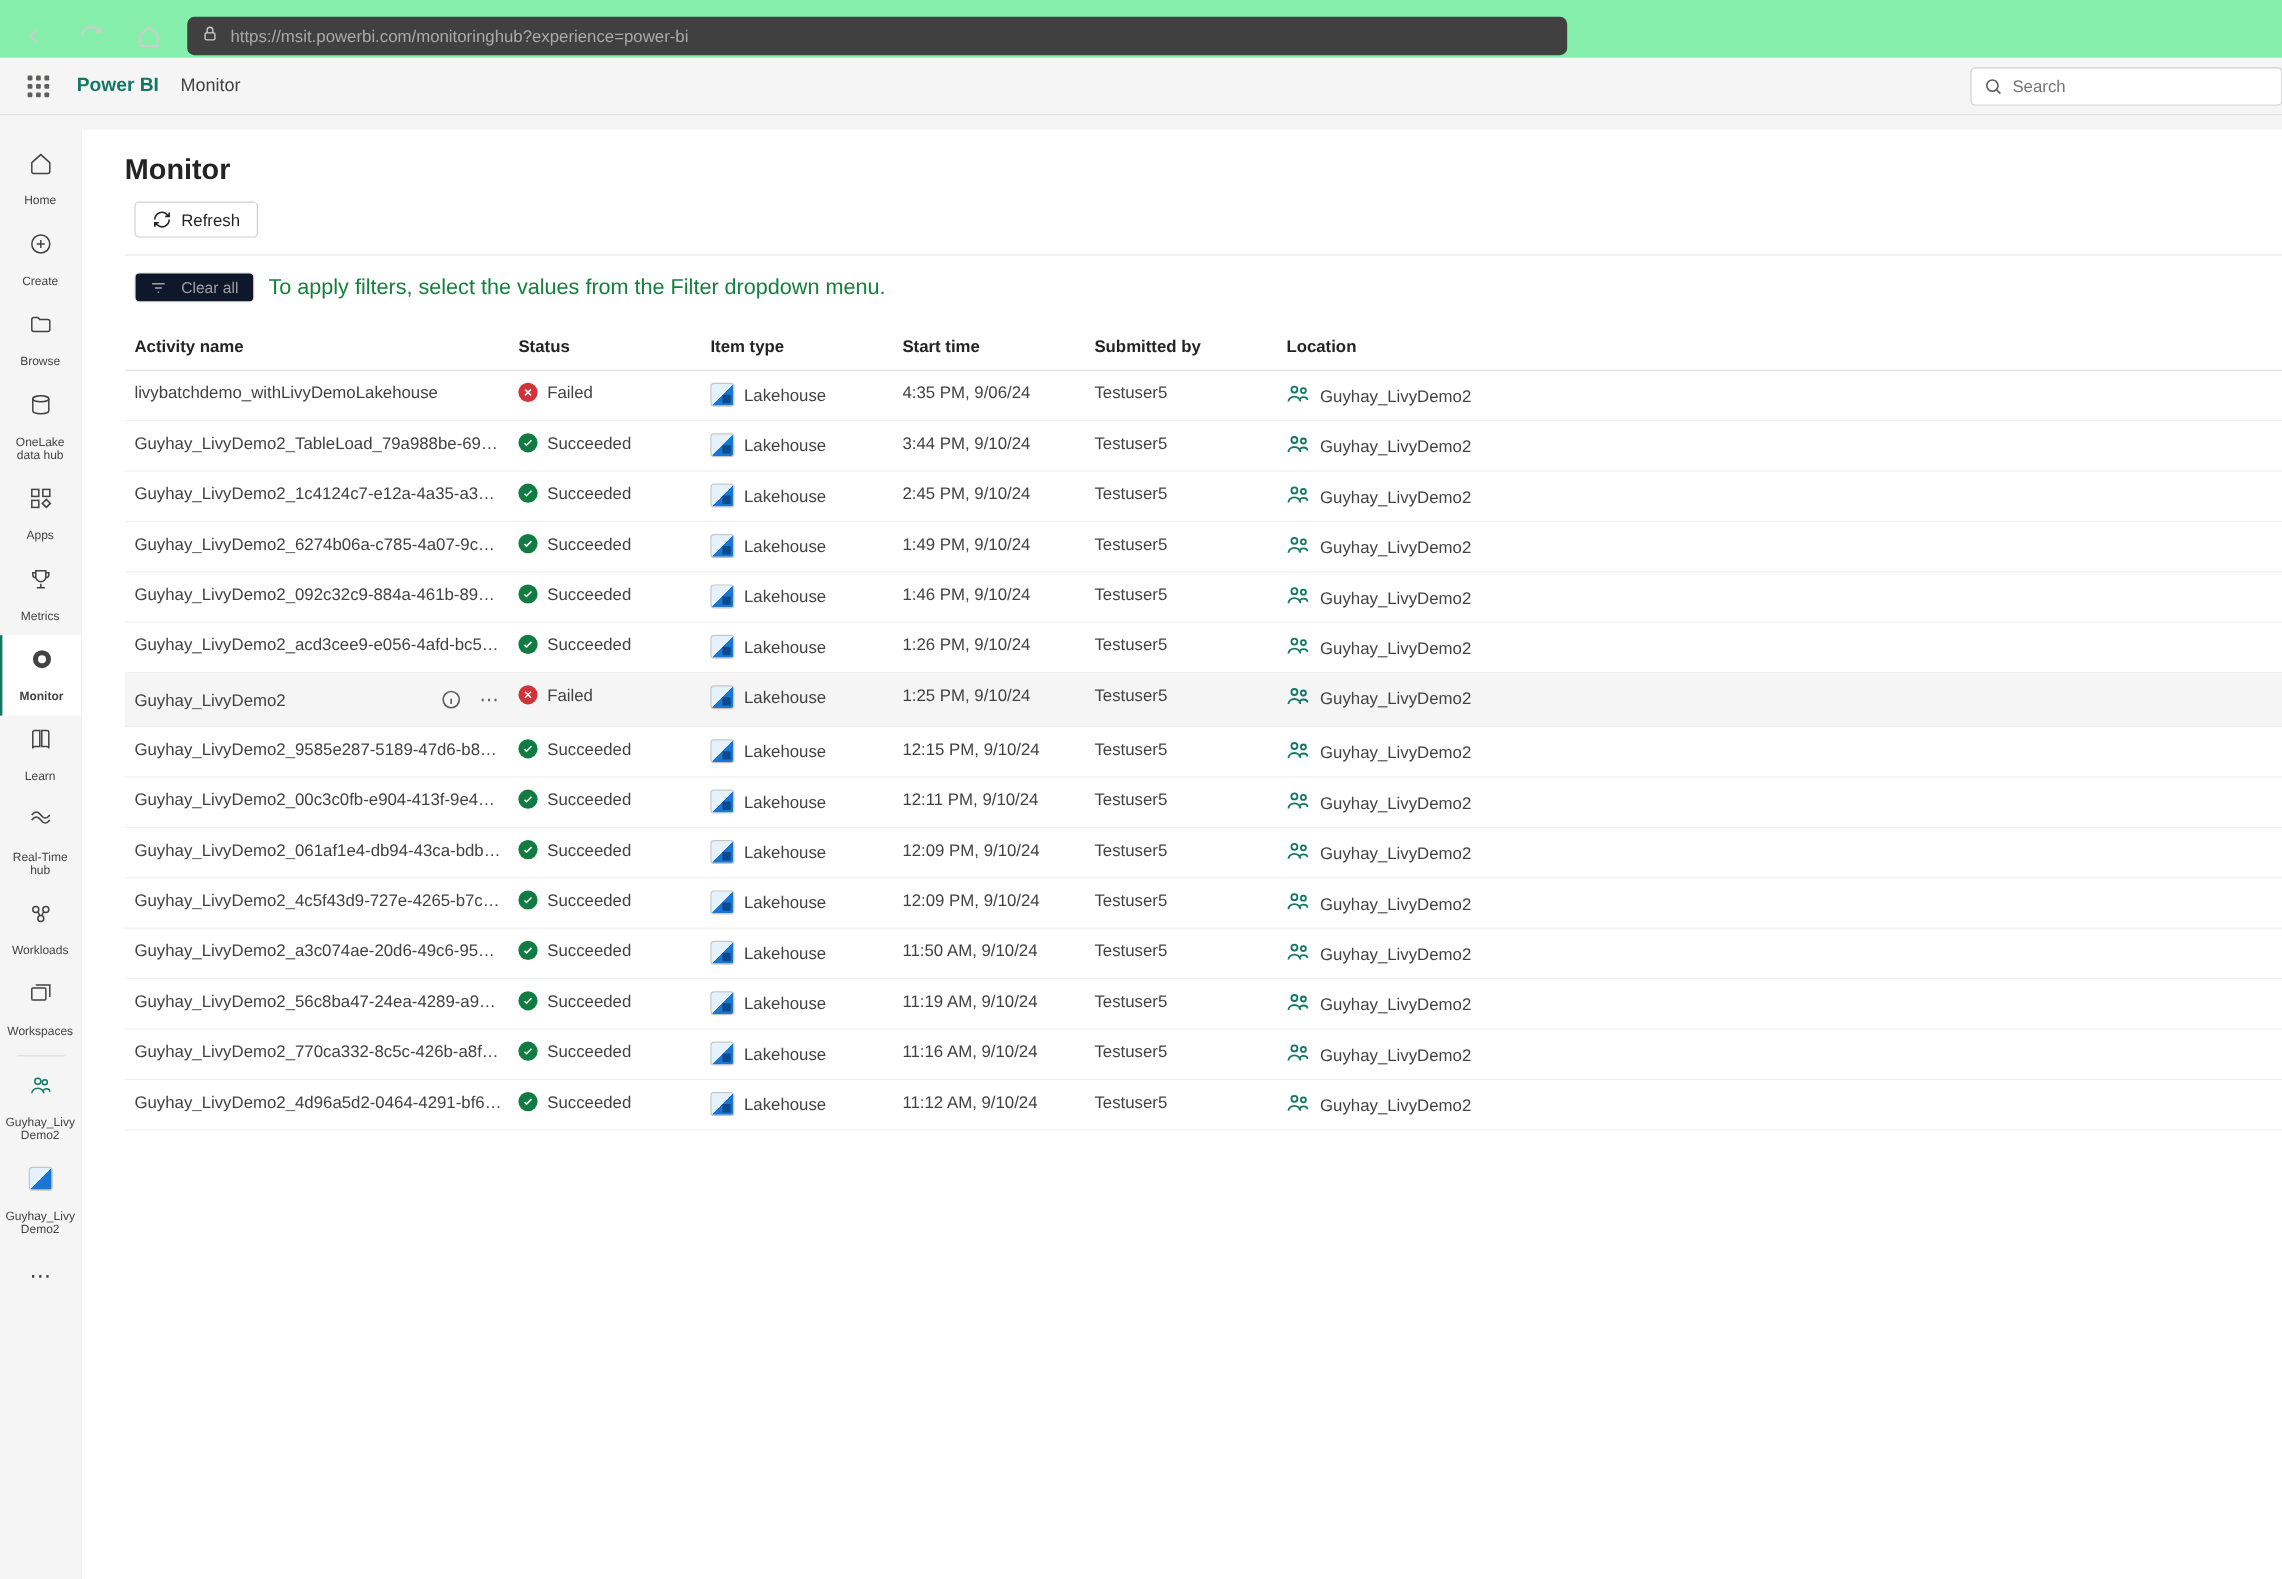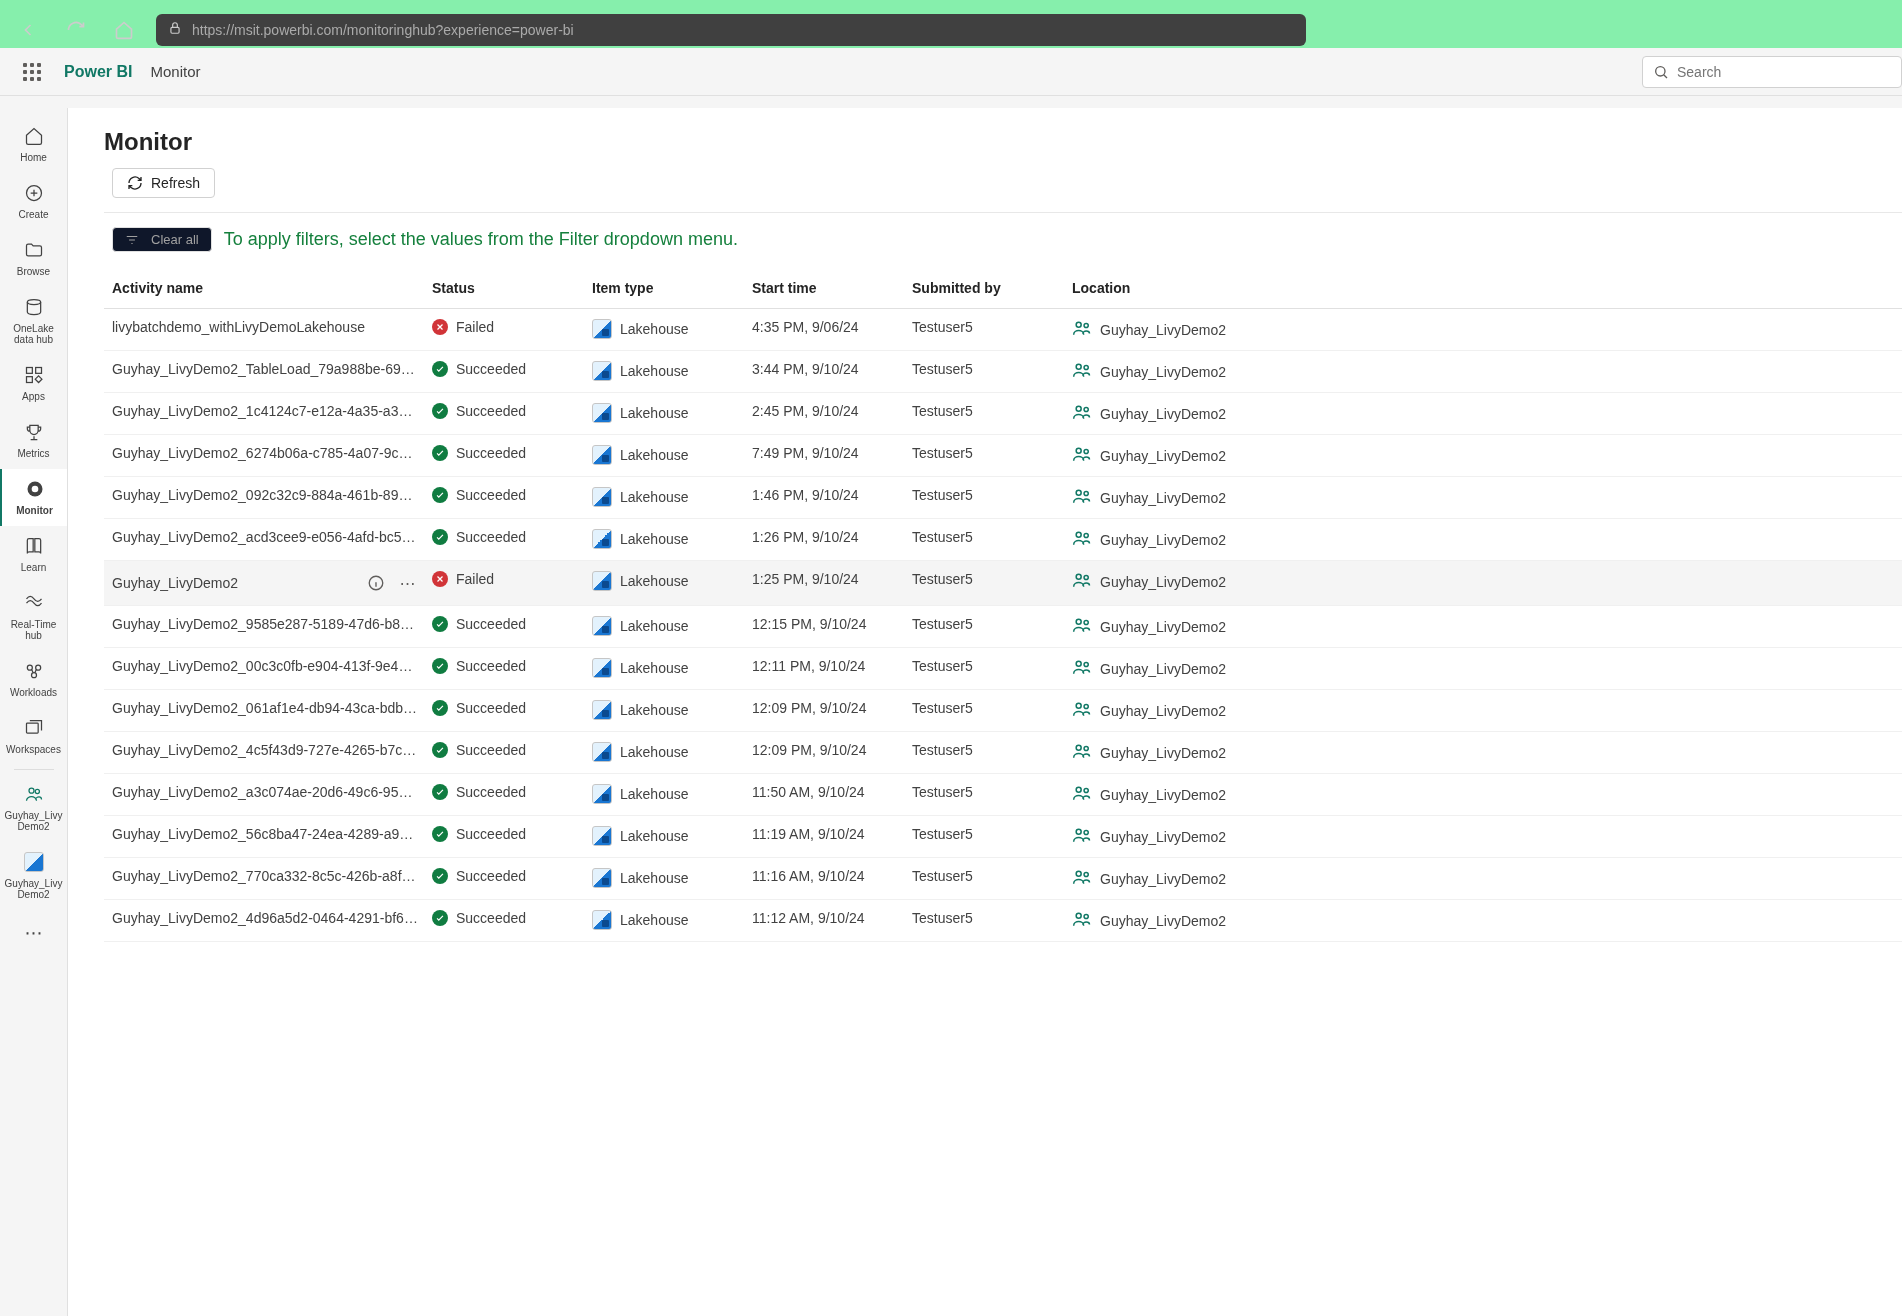--- a/index.html
+++ b/index.html
@@ -15,21 +15,21 @@
 .app { display: flex; height: calc(100vh - 48px); background: #f5f5f5; border-radius: 10px 0 0 0; margin-top: 0; }
 
 .top-rail { position: absolute; top: 48px; left: 0; right: 0; height: 48px; background: #f5f5f5; display: flex; align-items: center; padding-left: 16px; border-bottom: 1px solid #e0e0e0; z-index: 5; }
 .app-launcher { width: 32px; height: 32px; display: flex; align-items: center; justify-content: center; margin-right: 16px; }
 .brand { font-size: 16px; font-weight: 600; color: #117865; margin-right: 18px; }
 .breadcrumb-current { font-size: 15px; color: #424242; }
 .search-box { position: absolute; right: 0; top: 8px; width: 260px; height: 32px; background: #fff; border: 1px solid #d1d1d1; border-radius: 4px; display: flex; align-items: center; padding: 0 10px; gap: 8px; }
 .search-box input { border: none; outline: none; font-size: 14px; flex: 1; color: #605e5c; }
 
 .left-nav { width: 68px; background: #f5f5f5; border-right: 1px solid #e0e0e0; margin-top: 48px; overflow-y: auto; display: flex; flex-direction: column; align-items: center; padding-top: 8px; }
-.nav-item { width: 68px; padding: 8px 4px 10px 4px; display: flex; flex-direction: column; align-items: center; justify-content: center; font-size: 10px; color: #424242; text-align: center; cursor: pointer; gap: 2px; }
+.nav-item { width: 68px; padding: 8px 4px 10px 4px; display: flex; flex-direction: column; align-items: center; justify-content: center; font-size: 10px; color: #424242; text-align: center; cursor: pointer; gap: 12px; }
 .nav-item.active { background: #fff; border-left: 2px solid #117865; font-weight: 600; }
 .nav-item .icon { width: 24px; height: 24px; display: flex; align-items: center; justify-content: center; margin-bottom: 2px; }
 .nav-item .icon svg { width: 20px; height: 20px; }
 .nav-divider { width: 40px; height: 1px; background: #ddd; margin: 4px 0; }
 .nav-ellipsis { font-size: 18px; padding: 12px; }
 
 .main { flex: 1; margin-top: 48px; overflow-y: auto; padding: 20px 0 0 36px; background: #fff; }
 .page-title { font-size: 24px; font-weight: 600; color: #242424; margin-bottom: 12px; }
 .page-desc { font-size: 14px; color: #424242; margin-bottom: 18px; }
 
@@ -380,21 +380,21 @@
                 <svg viewBox="0 0 24 24" fill="none" stroke="currentColor" stroke-width="3">
                   <path d="M5 13l4 4L19 7"></path>
                 </svg>
               </span>
       <span>Succeeded</span>
     </div>
     <div class="cell-type col-type">
       <span class="type-icon"></span>
       <span>Lakehouse</span>
     </div>
-    <div class="cell-time col-time">7:49 PM, 9/10/24</div>
+    <div class="cell-time col-time">1:49 PM, 9/10/24</div>
     <div class="cell-user col-user">Testuser5</div>
     <div class="cell-loc col-loc">
       <span class="loc-icon"><svg viewBox="0 0 24 20" fill="none" stroke="currentColor" stroke-width="1.8">
                   <circle cx="8" cy="6" r="3"></circle>
                   <circle cx="17" cy="7" r="2.5"></circle>
                   <path d="M2 18c0-3 3-5 6-5s6 2 6 5M13 17c0-2 2-3.5 4-3.5s4 1 4 3"></path>
                 </svg></span>
       <span>Guyhay_LivyDemo2</span>
     </div>
           </div>

